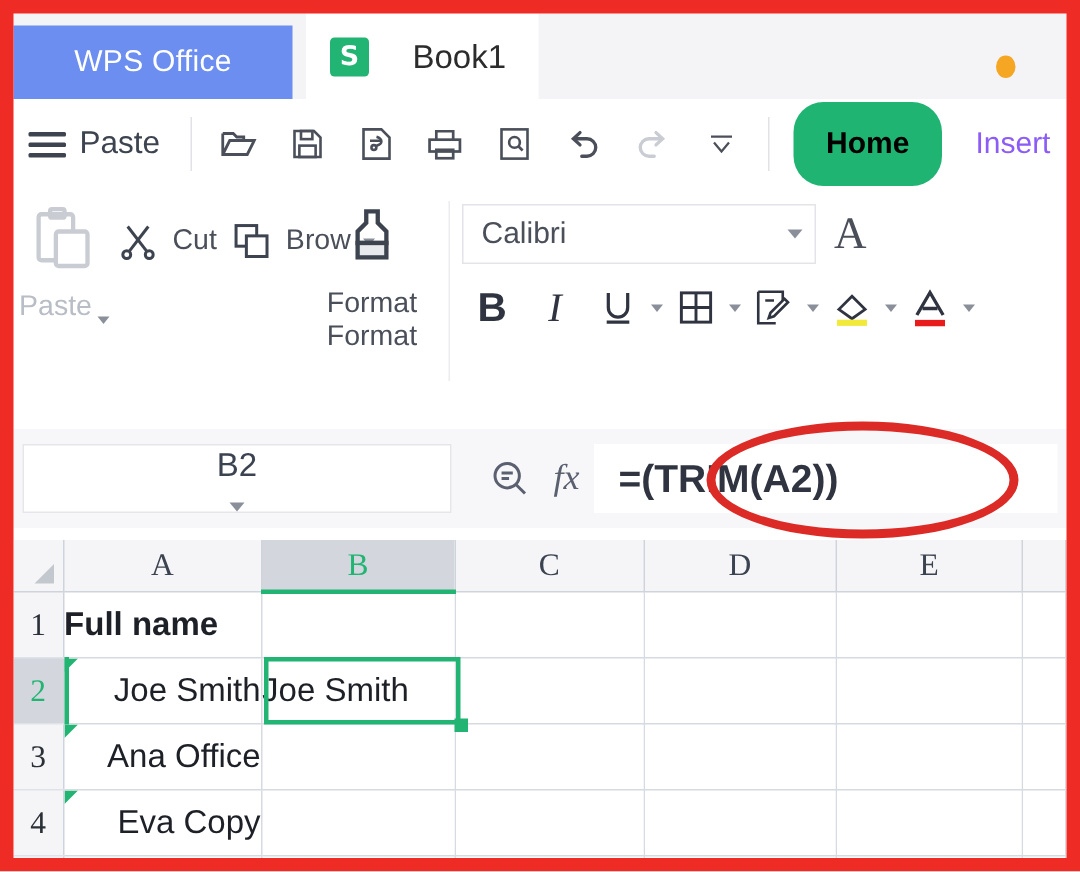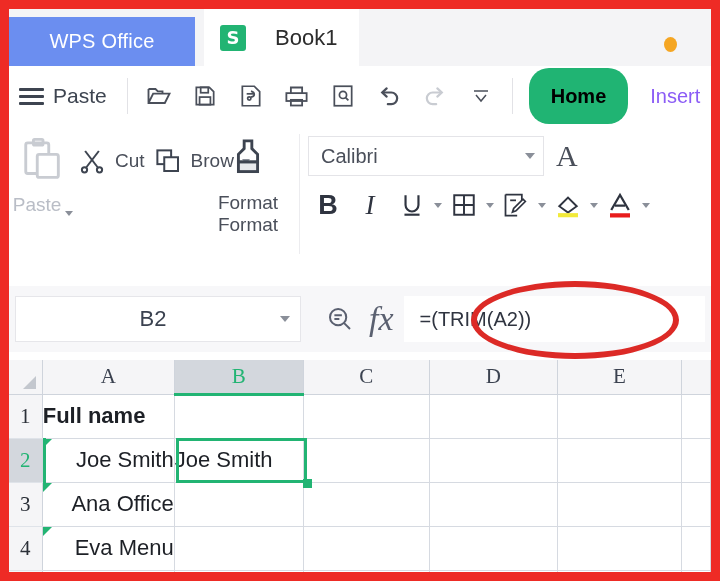--- a/index.html
+++ b/index.html
@@ -155,31 +155,32 @@
     background: #f7f7f9;
     display: flex; align-items: center;
     padding: 0 6px;
   }
   .namebox {
     width: 286px; height: 46px;
     background: #ffffff; border: 1px solid #e6e6ea;
     display: flex; align-items: center;
     padding: 0 10px;
     position: relative;
+    flex-direction: column;
   }
   .namebox .nb-val { flex: 1; text-align: center; font-size: 22px; color: #3b4250; }
   .fx-area { display: flex; align-items: center; gap: 14px; margin-left: 24px; }
   .zoom-ico { width: 30px; height: 30px; }
-  .fx-glyph { font-size: 34px; font-style: italic; color: #5a6070; font-family: "Liberation Serif", serif; }
+  .fx-glyph { font-size: 24px; font-style: italic; color: #5a6070; font-family: "Liberation Serif", serif; }
   .formula-input {
     flex: 1; height: 46px; margin-left: 10px;
     background: #ffffff;
     display: flex; align-items: center;
     padding-left: 16px;
-    font-size: 20px; color: #2f3440;
+    font-size: 26px; color: #2f3440; font-weight: bold;
   }
 
   
   .ellipse {
     position: absolute;
     left: 471px; top: 281px;
     width: 208px; height: 78px;
     border: 6px solid #dc2a26;
     border-radius: 50%;
     z-index: 55;
@@ -557,21 +558,21 @@
           <td class="cell right err">Ana Office</td>
           <td class="cell"></td>
           <td class="cell"></td>
           <td class="cell"></td>
           <td class="cell"></td>
           <td class="cell"></td>
         </tr>
 
         <tr>
           <td class="rowhead">4</td>
-          <td class="cell right err">Eva Menu</td>
+          <td class="cell right err">Eva Copy</td>
           <td class="cell"></td>
           <td class="cell"></td>
           <td class="cell"></td>
           <td class="cell"></td>
           <td class="cell"></td>
         </tr>
 
         <tr>
           <td class="rowhead">5</td>
           <td class="cell"></td>

